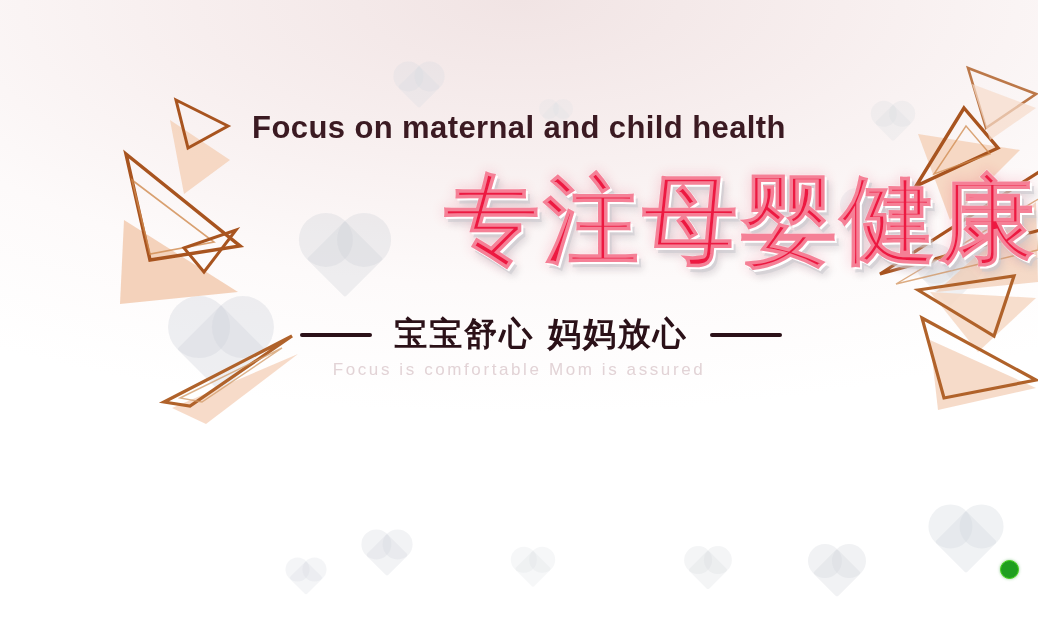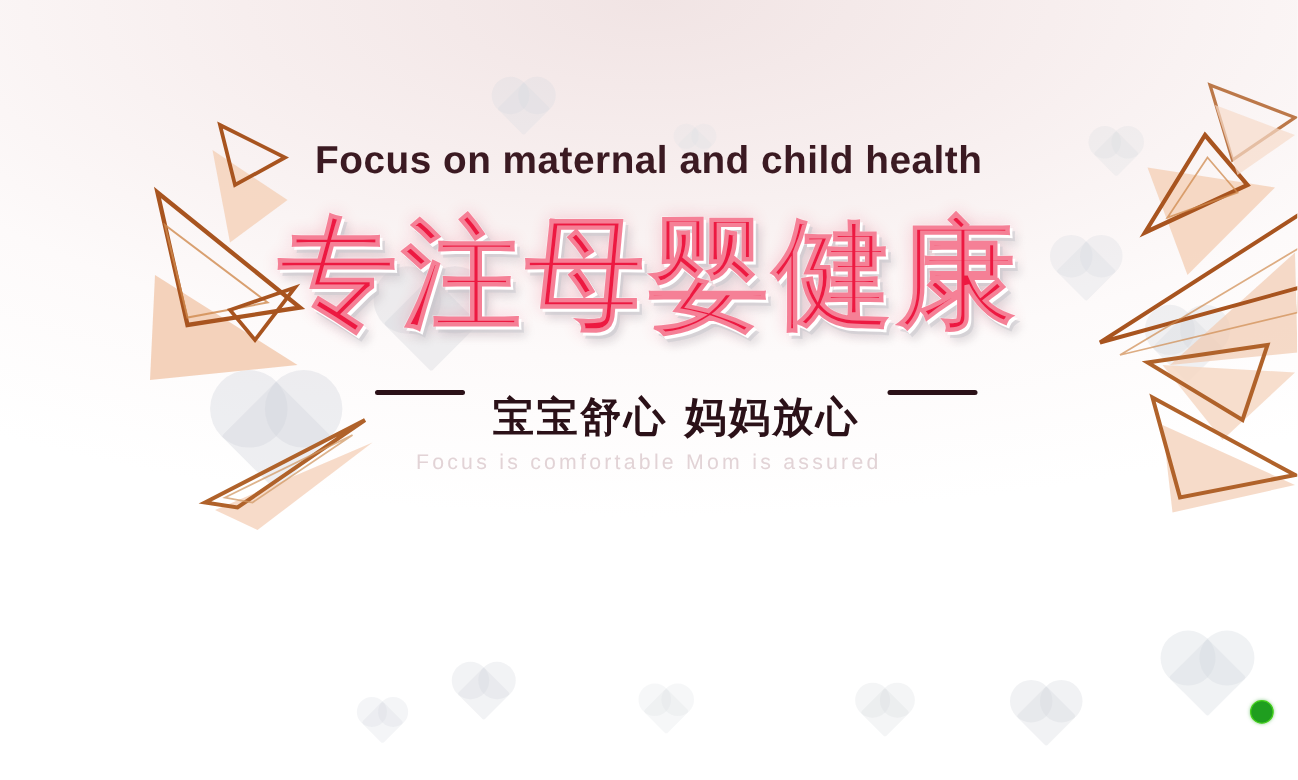--- a/index.html
+++ b/index.html
@@ -70,27 +70,29 @@
     font-weight: 700;
     letter-spacing: 3px;
     color: #ed1941;
     white-space: nowrap;
     line-height: 1.08;
     text-shadow:
        2px 2px 0 #ffffff,
        4px 5px 0 rgba(200,200,205,.55),
        6px 8px 7px rgba(190,190,196,.45),
        0 0 14px rgba(237,25,65,.20);
+    text-align: right;
     -webkit-text-stroke: 1px rgba(255,255,255,.45);
   }
   .sub-row {
     position: absolute;
     top: 312px;
     left: 0; right: 0;
     display: flex;
+    align-items: center;
     justify-content: center;
     gap: 22px;
     white-space: nowrap;
     padding-left: 44px;
   }
   .rule {
     display: block;
     width: 72px;
     height: 4px;
     background: #2b1118;

